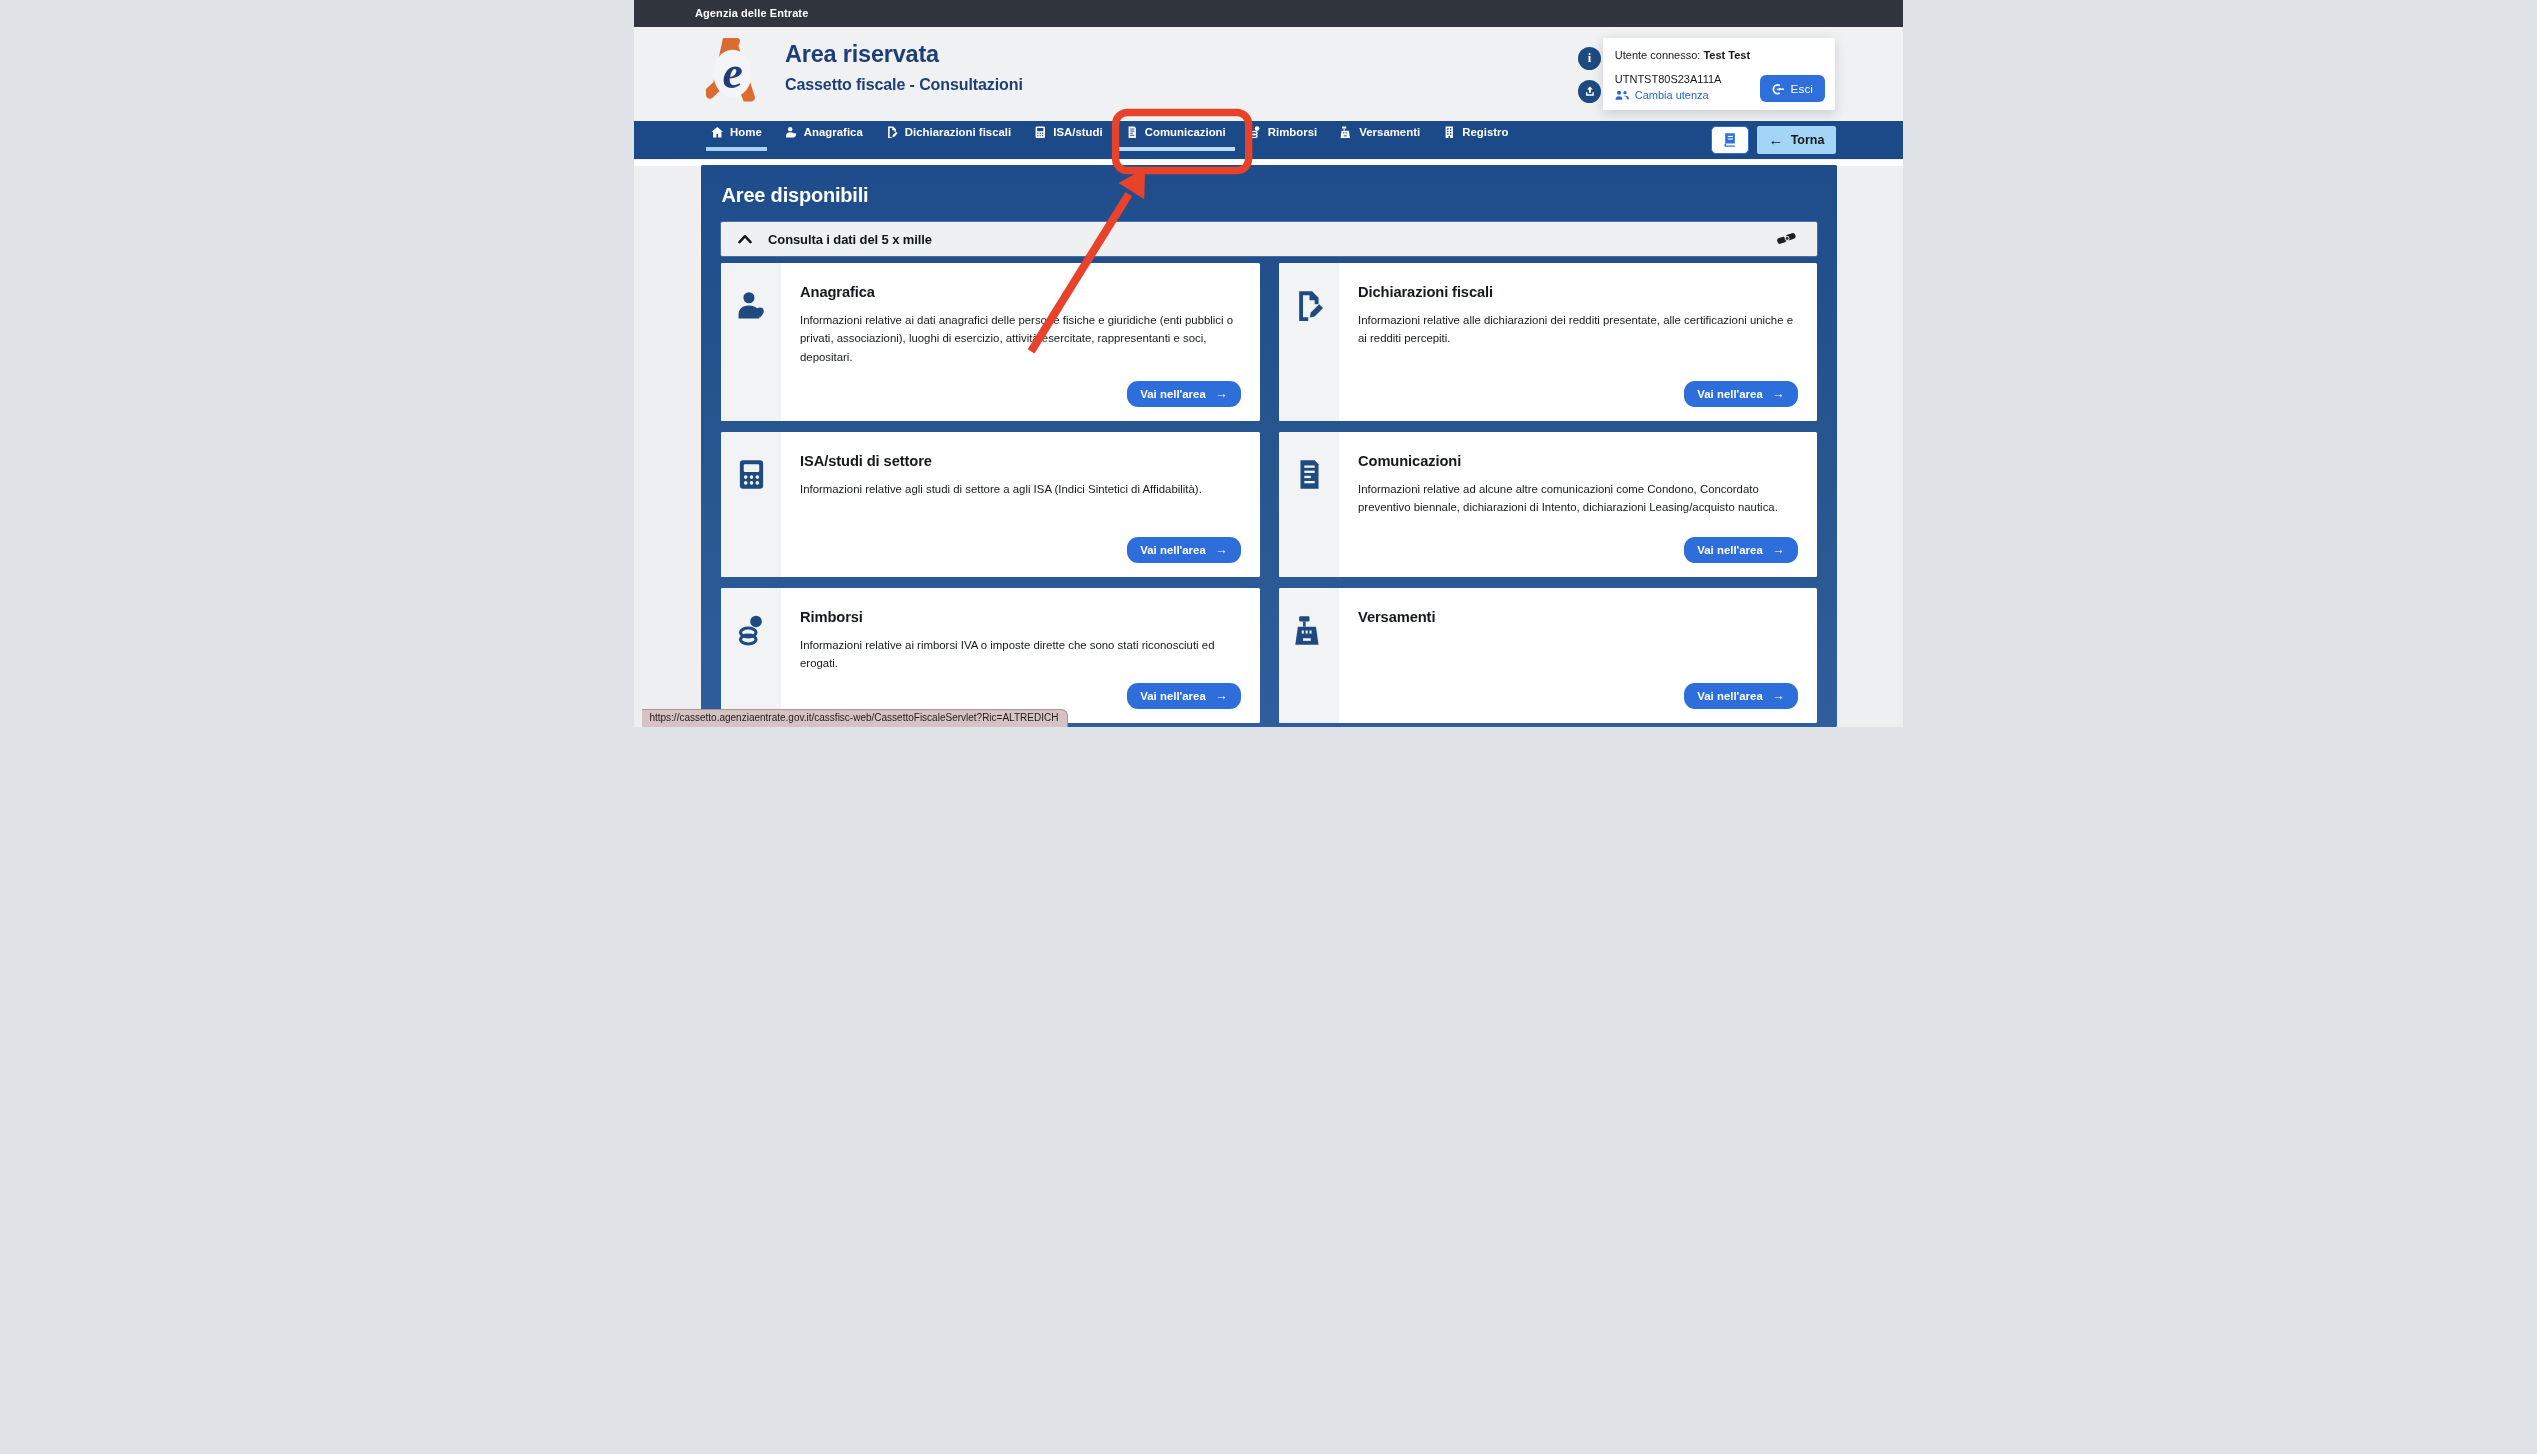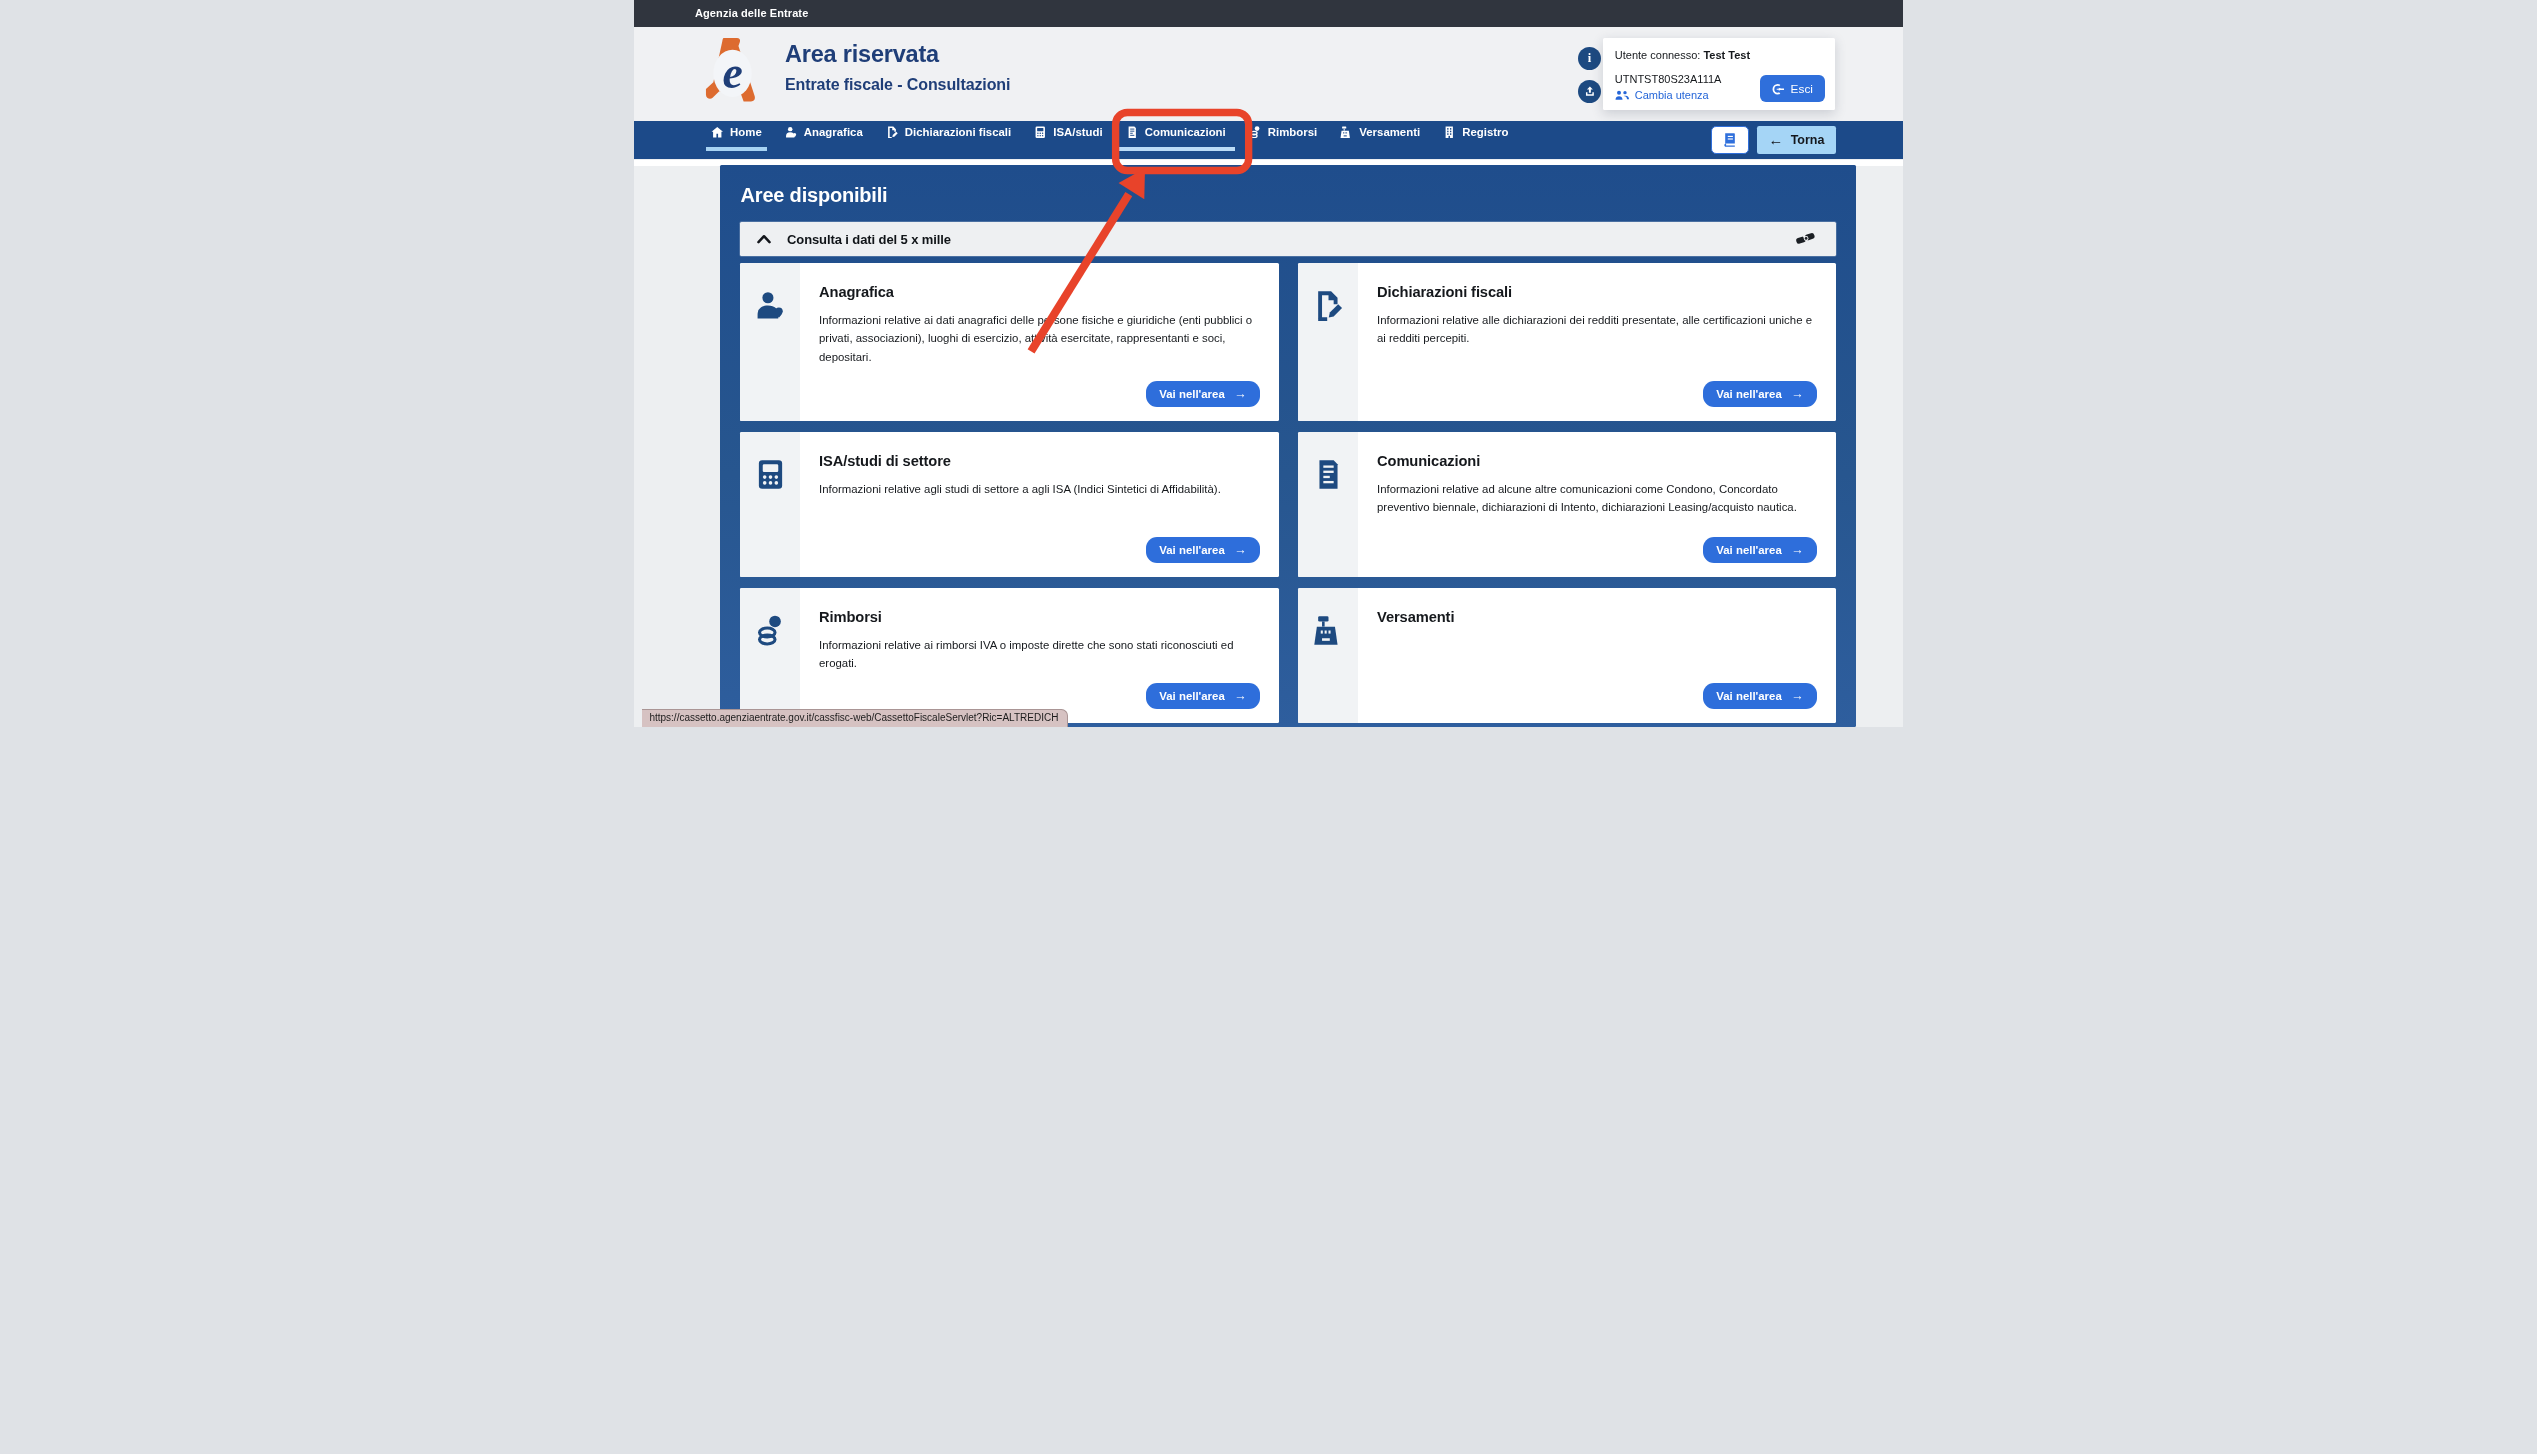--- a/index.html
+++ b/index.html
@@ -71,21 +71,20 @@
     font-size:12.5px; font-weight:bold; display:flex; align-items:center; justify-content:center; gap:7.4px;
     cursor:pointer;
   }
   .torna-arrow { font-size:14.7px; font-weight:bold; line-height:1; }
   .nav-gap { position:absolute; left:0; top:160px; width:1269px; height:5.9px; background:#ffffff; }
   
   .panel {
     position:absolute; left:67px; top:165px; width:1136px; height:562px;
     background:linear-gradient(180deg,#1f4d8c 0%, #27568f 55%, #2e5e9e 100%);
     border-radius:1.5px;
-    margin-left:19px;
   }
   .panel h2 { position:absolute; left:20.6px; top:19px; color:#fff; font-size:20px; font-weight:bold; letter-spacing:-0.2px; }
   .collapse-bar {
     position:absolute; left:20px; top:57px; width:1096px; height:34px;
     background:#eef0f2; border-radius:1.5px; display:flex; align-items:center; cursor:pointer;
     color:#101418; box-shadow:0 0 0 0.7px rgba(255,255,255,.25);
   }
   .collapse-bar .chev { margin-left:17px; }
   .collapse-bar .lbl { margin-left:16px; font-size:13px; font-weight:bold; letter-spacing:-0.1px; }
   .collapse-bar .hands { margin-left:auto; margin-right:18.4px; color:#1b1f24; }
@@ -128,21 +127,21 @@
   </div>
 
   <div class="header">
     <svg class="logo" viewBox="0 0 88 92">
       <path d="M28 4 h18 c3 0 5 2 4 5 l-2 6 22 68 c1 4 -1 7 -5 7 h-10 l-5 -14 H22 l-9 9 c-3 3 -9 1 -9 -4 v-8 l10 -9 12 -55 c.5 -3 1 -5 2 -5 z" fill="#dd6b2f"></path>
       <ellipse cx="40" cy="52" rx="26" ry="32" fill="#f3f5f8"></ellipse>
       <text x="40" y="72" text-anchor="middle" font-size="62" font-style="italic" font-weight="bold" fill="#1f3e78" font-family="Liberation Serif, serif">e</text>
     </svg>
     <div class="titles">
       <h1>Area riservata</h1>
-      <h2>Entrate fiscale - Consultazioni</h2>
+      <h2>Cassetto fiscale - Consultazioni</h2>
     </div>
 
     <button class="circle-btn" id="info-btn">
       <span>i</span>
     </button>
     <button class="circle-btn" id="upload-btn">
       <svg width="11.8" height="11.8" viewBox="0 0 24 24" fill="#fff">
         <path d="M12 3l6 6h-4v7h-4V9H6z"></path>
           <path d="M4 15h3v4h10v-4h3v7H4z"></path>
       </svg>

